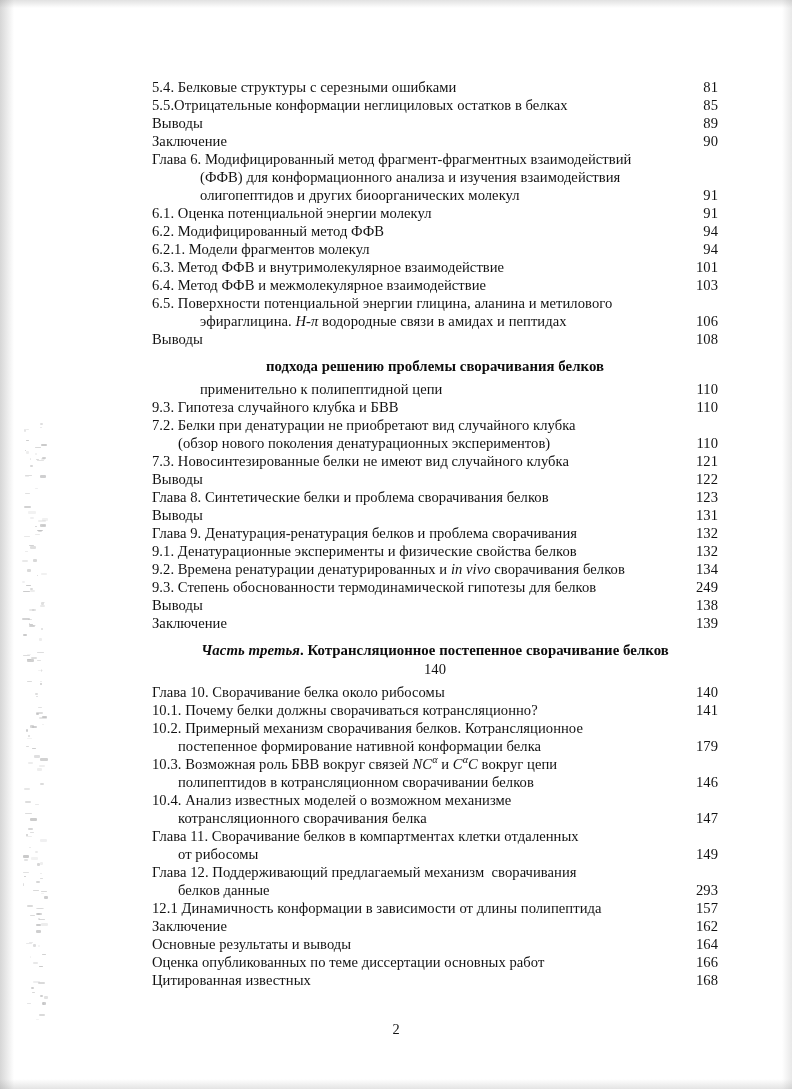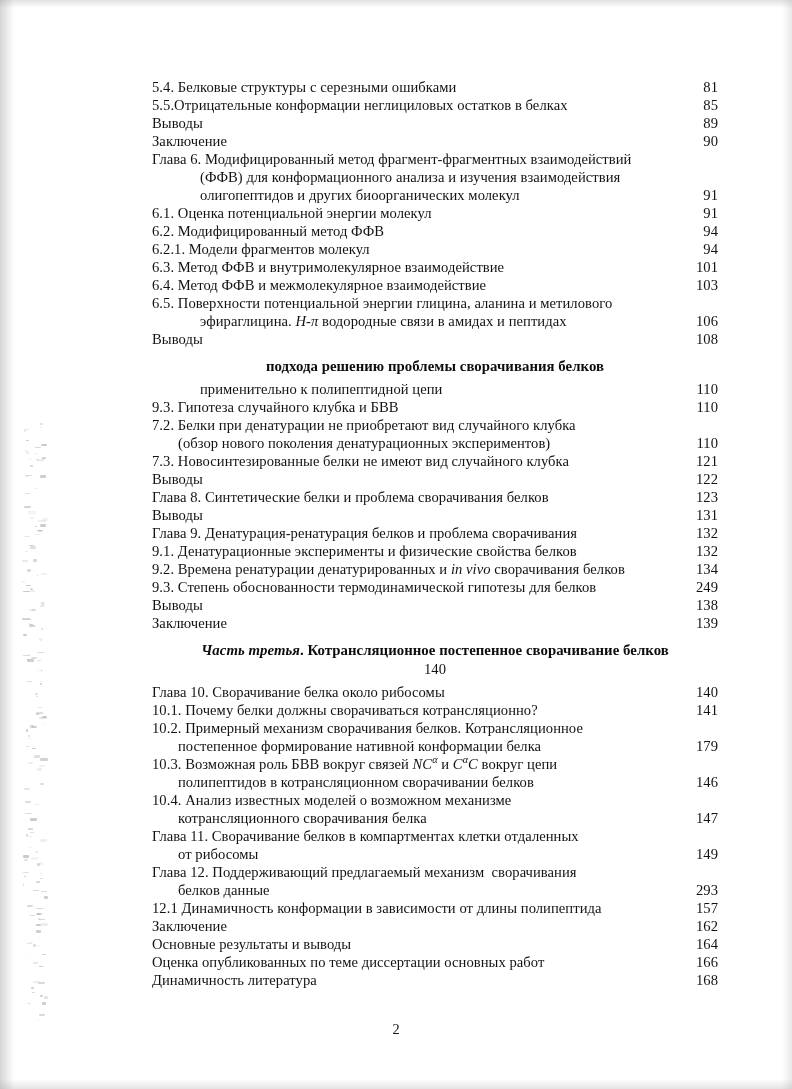--- a/index.html
+++ b/index.html
@@ -483,20 +483,20 @@
       </div>
       <div class="row ind1">
         <span class="txt">Основные результаты и выводы</span>
         <span class="pg">164</span>
       </div>
       <div class="row ind1">
         <span class="txt">Оценка опубликованных по теме диссертации основных работ</span>
         <span class="pg">166</span>
       </div>
       <div class="row ind1">
-        <span class="txt">Динамичность литература</span>
+        <span class="txt">Цитированная известных</span>
         <span class="pg">168</span>
       </div>
     </div>
 
   <div id="folio">2</div>
 
 </div>
 
 </body></html>

